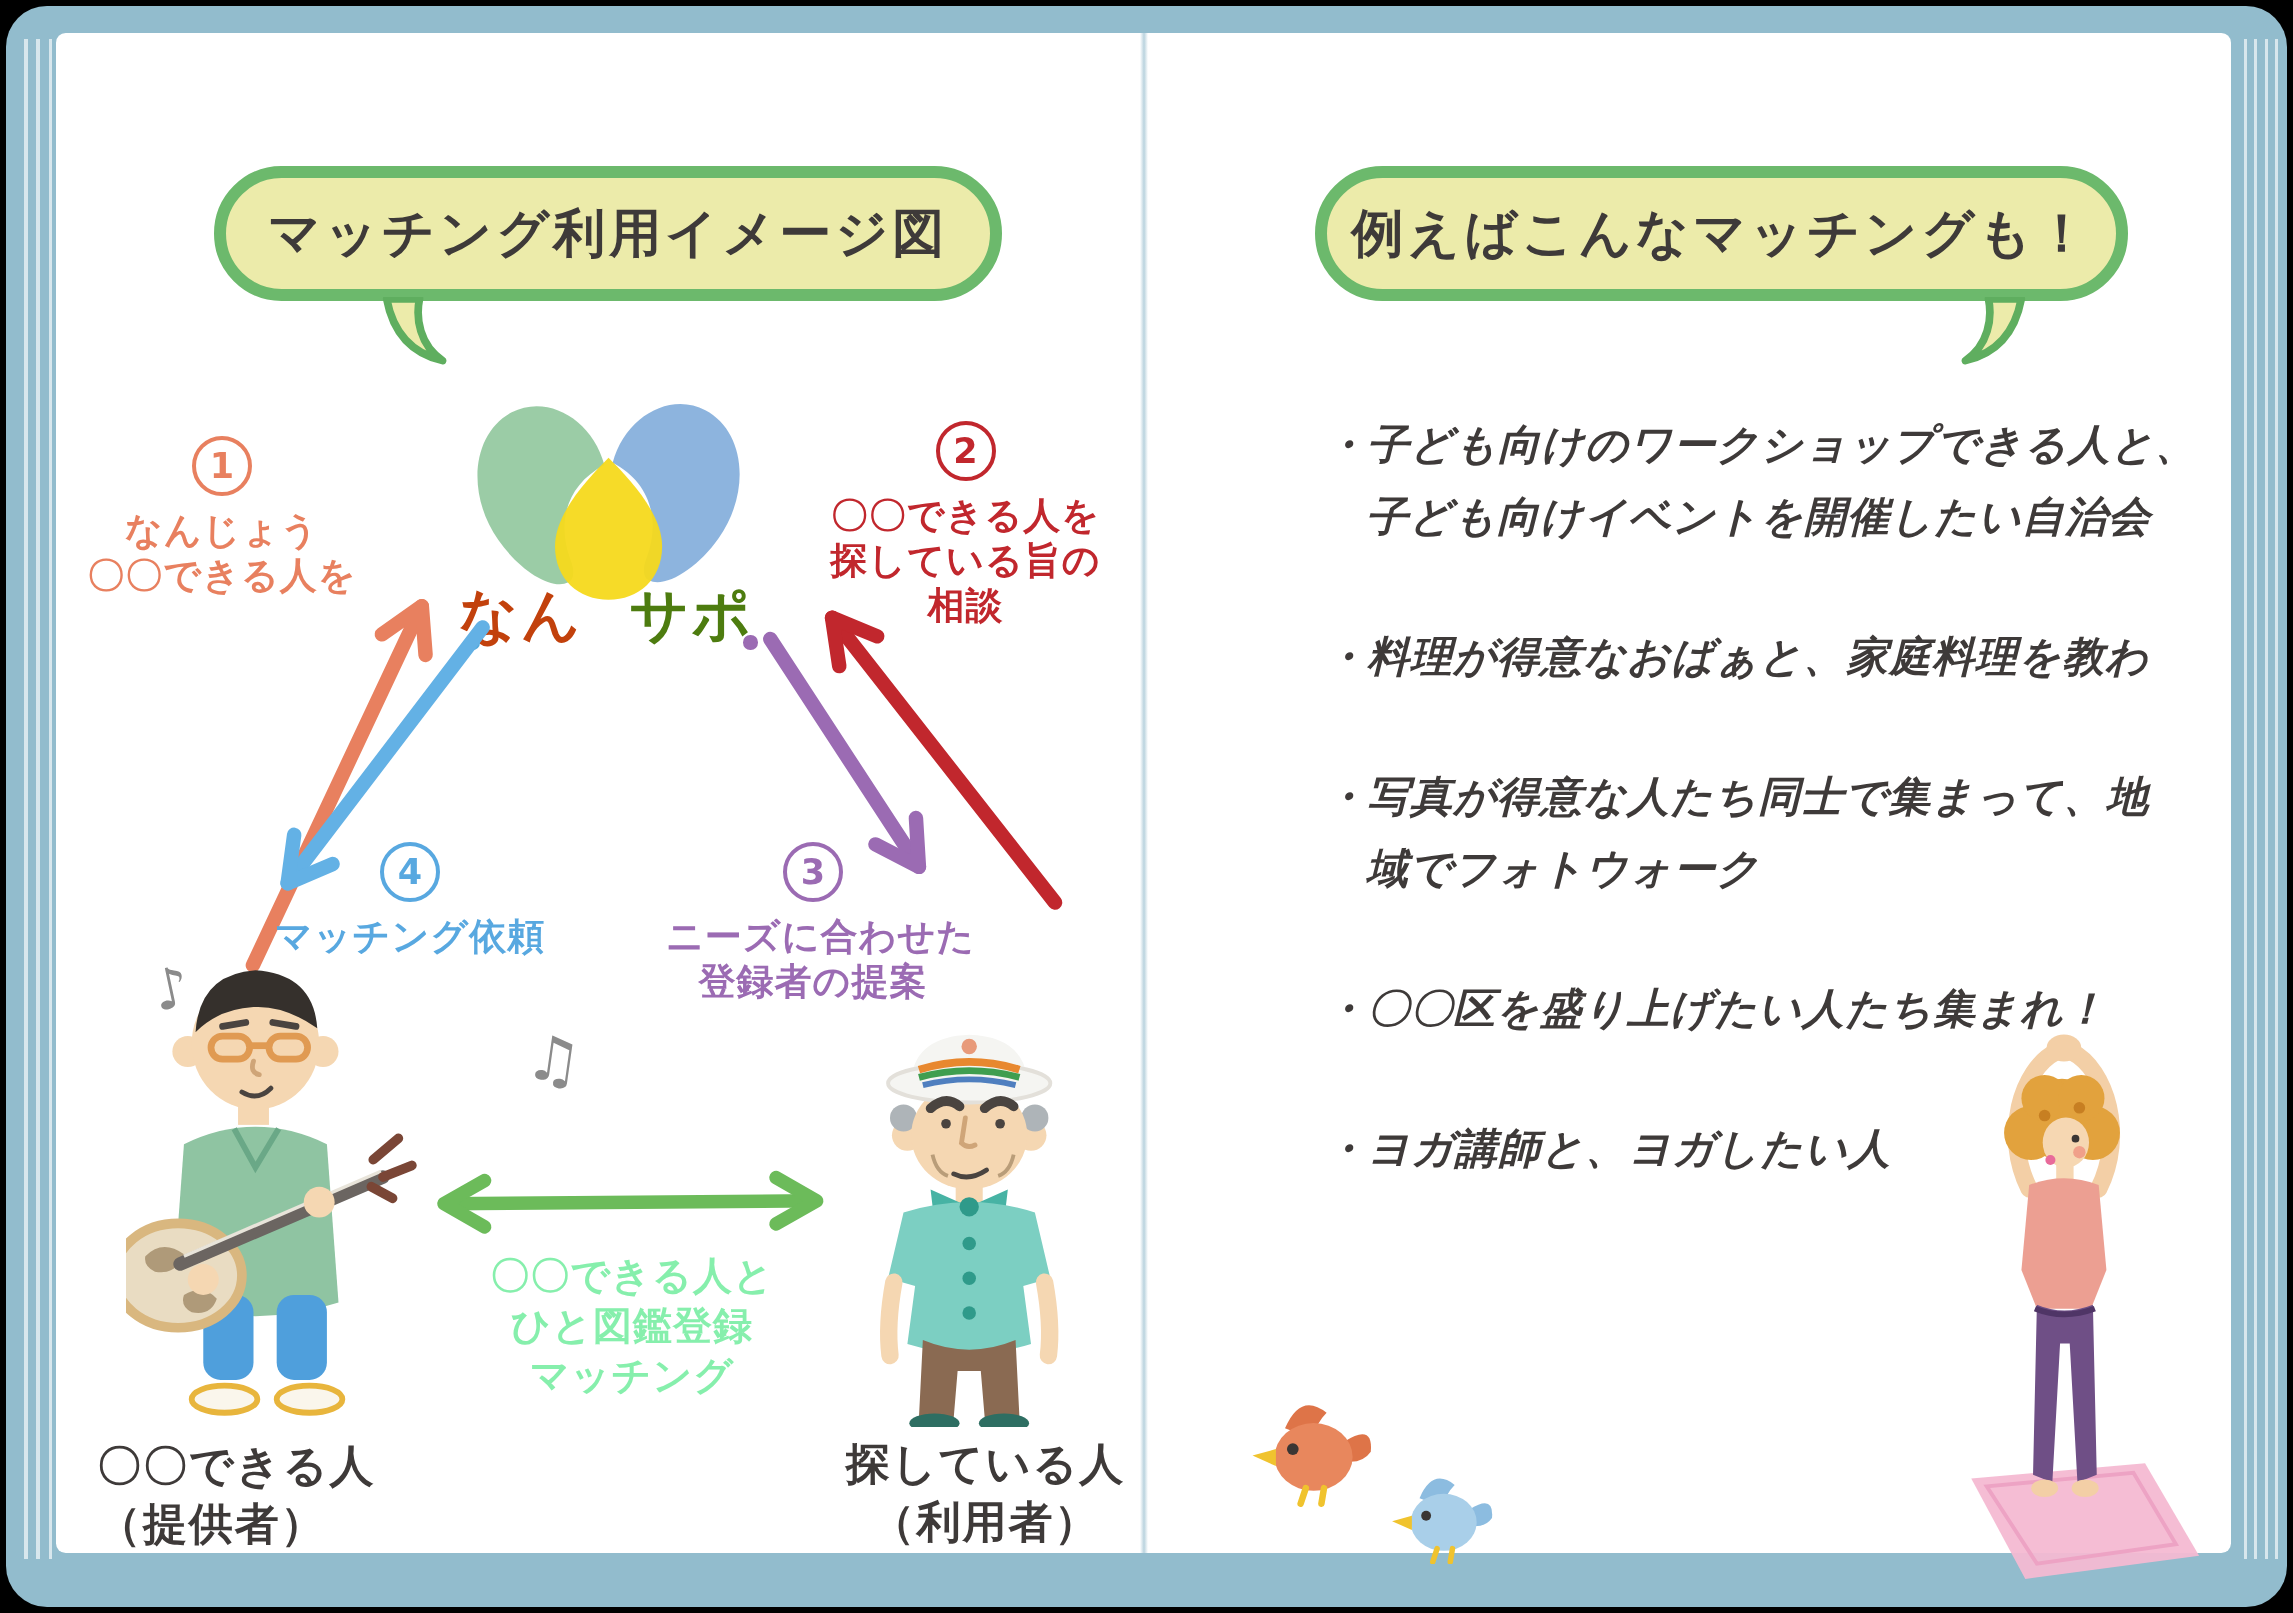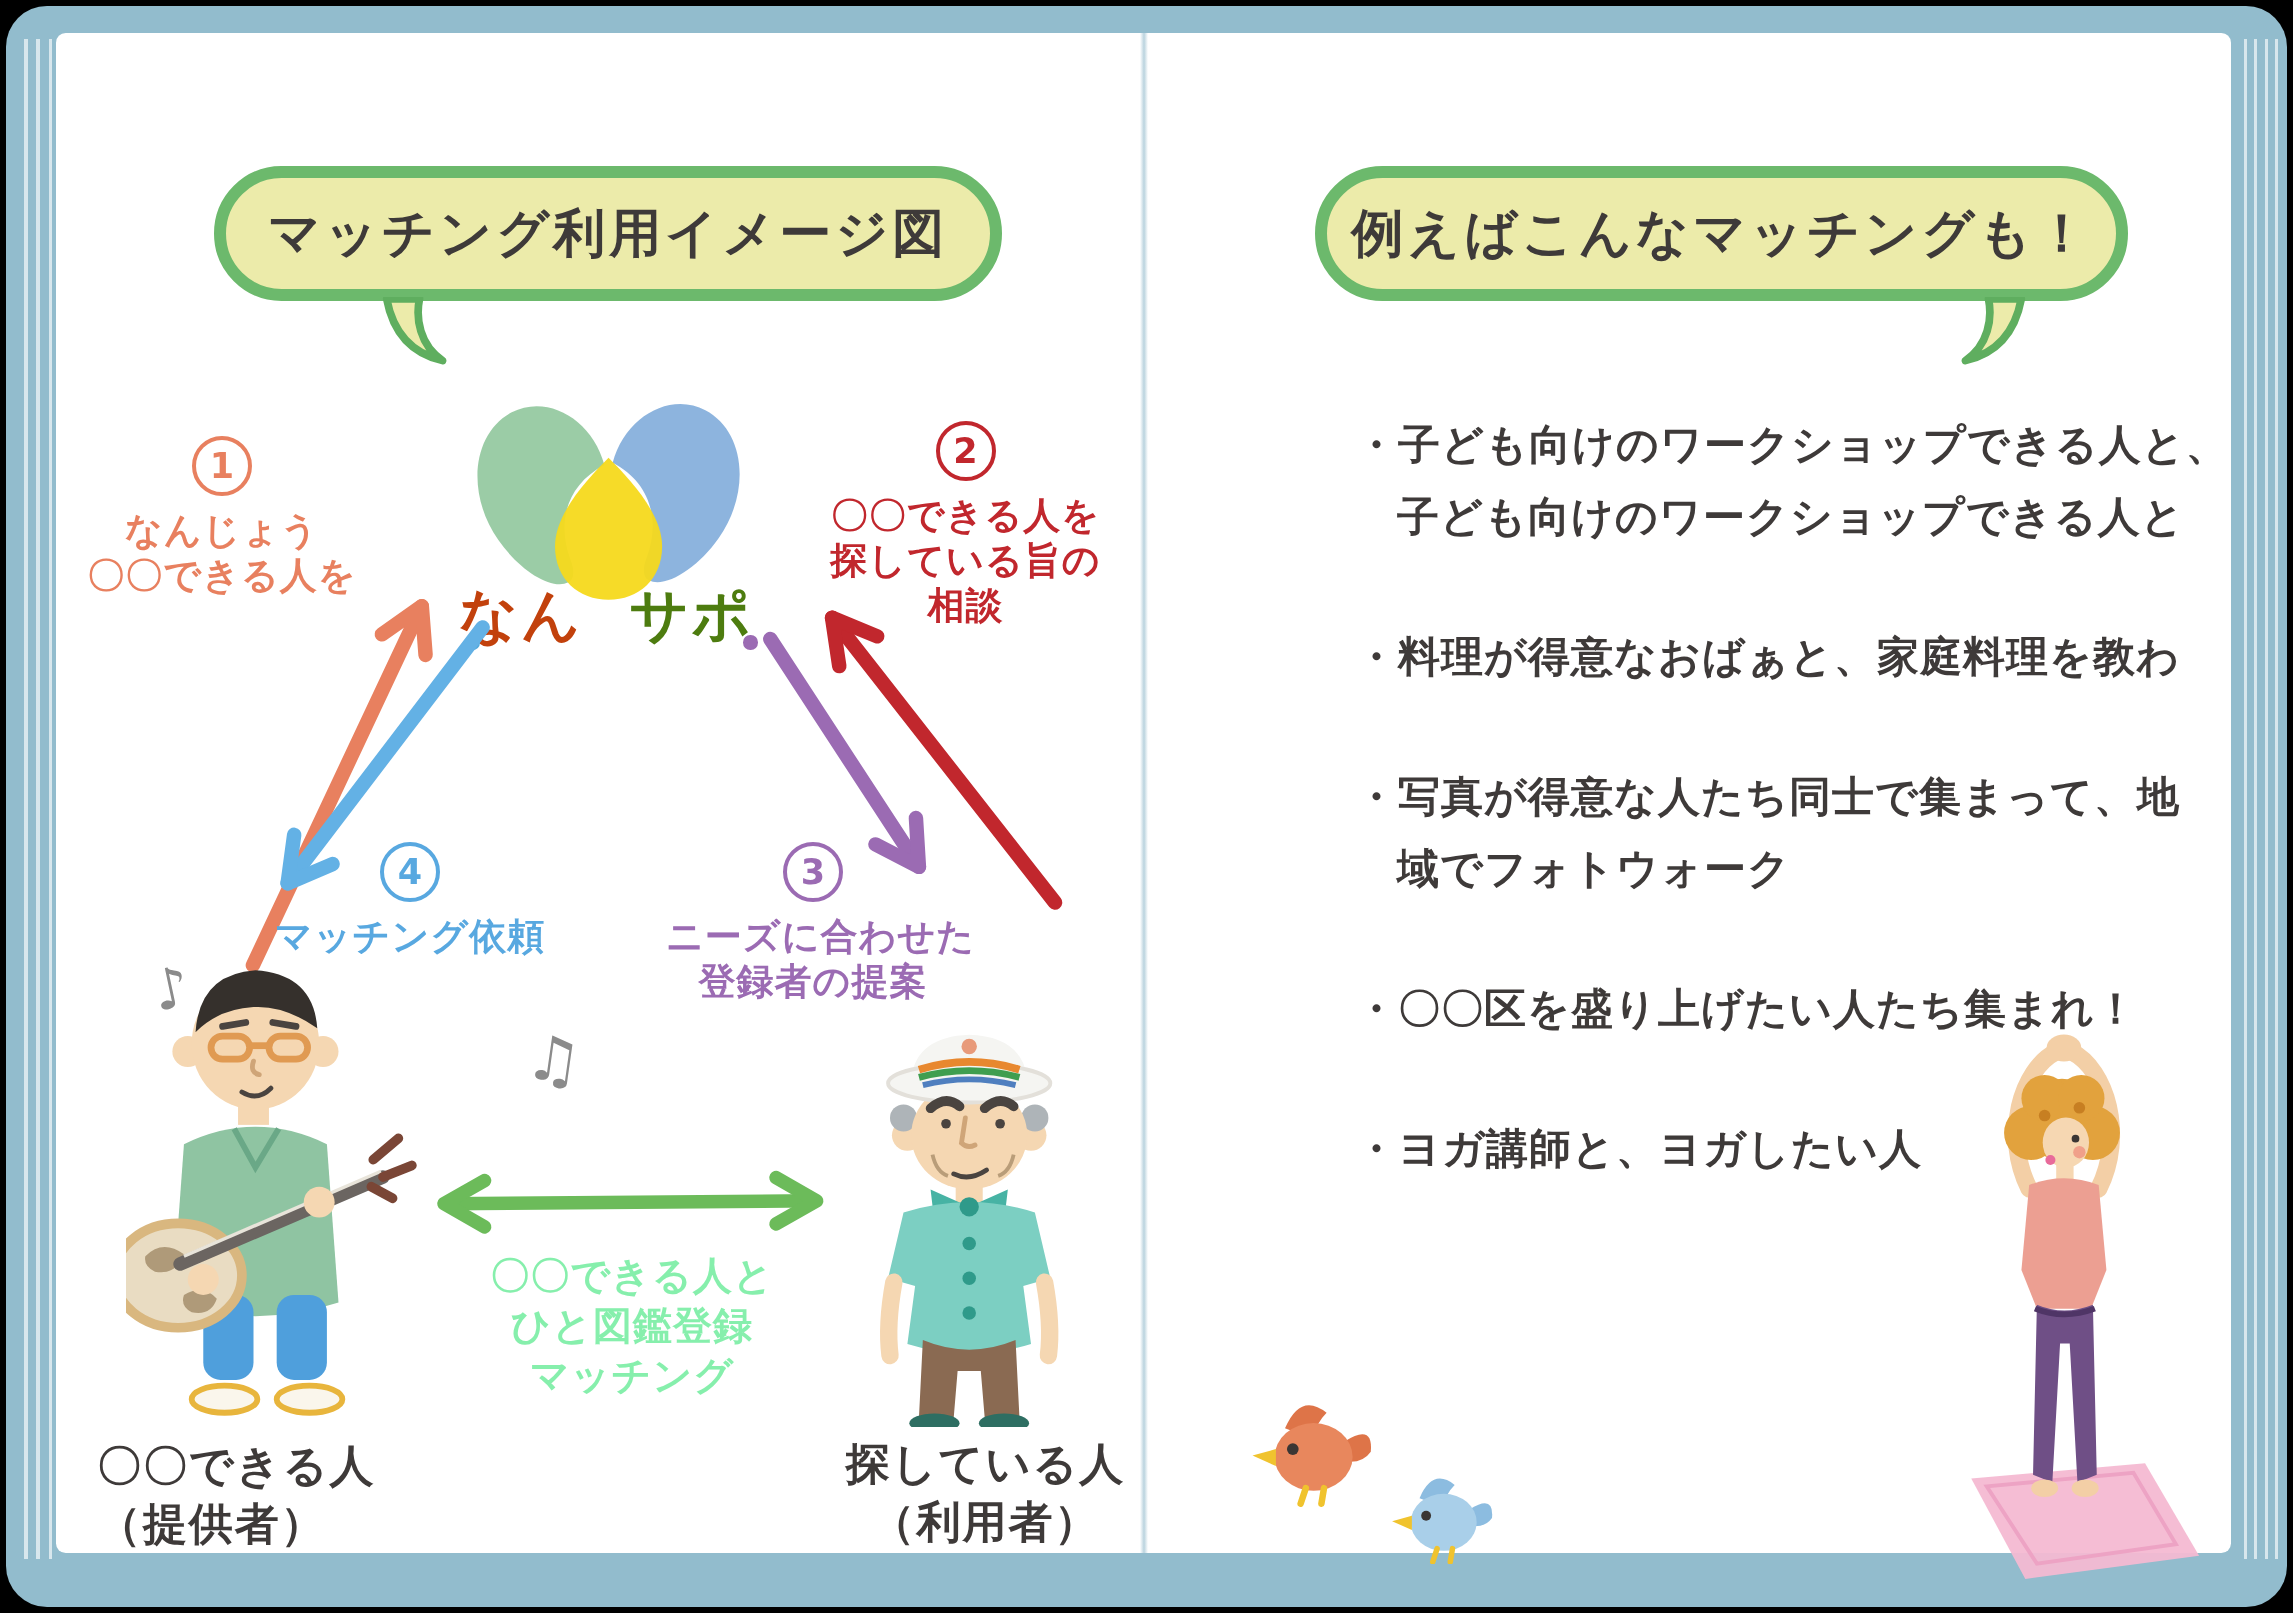--- a/index.html
+++ b/index.html
@@ -46,21 +46,21 @@
   .person-label{position:absolute;font-size:44px;font-weight:bold;line-height:58px;
     letter-spacing:1.9px;white-space:nowrap;}
   .person-label.center{text-align:center;}
   .note-glyph{position:absolute;color:#8b8b8b;font-weight:bold;}
   .logo-text{position:absolute;font-size:58px;font-weight:bold;letter-spacing:2.9px;
     text-align:center;white-space:nowrap;}
   .logo-nan{color:#c2410c;}
   .logo-sapo{color:#4d7c0f;margin-left:46px;}
   .logo-dot{position:absolute;width:14.5px;height:14.5px;border-radius:50%;}
   
-  .bullets{position:absolute;left:1355px;top:409px;width:888px;}
+  .bullets{position:absolute;left:1324px;top:409px;width:888px;font-style:italic;}
   .bullet{margin:0 0 68px 0;font-size:42px;line-height:72px;font-weight:bold;
     color:#3e3a39;letter-spacing:1px;}
   .bullet span{display:block;white-space:nowrap;}
   .bullet span.cont{padding-left:42px;}
   svg{display:block;}
 </style>
 </head>
 <body>
 
 <div class="book">
@@ -228,21 +228,21 @@
 <div class="bubble" style="left:1315px;top:166px;width:813px;">
   <span>例えばこんなマッチングも！</span>
 </div>
 <svg class="abs" style="left:1946px;top:297px;" width="87" height="79" viewBox="0 0 90 82">
   <path d="M78,2 C72,34 54,58 20,66 C44,50 48,22 44,2 Z" fill="#ecebaa" stroke="#5fae5f" stroke-width="8" stroke-linejoin="round"></path>
 </svg>
 
 <div class="bullets">
   <p class="bullet">
     <span>・子ども向けのワークショップできる人と、</span>
-    <span class="cont">子ども向けのワークショップできる人と</span>
+    <span class="cont">子ども向けイベントを開催したい自治会</span>
   </p>
   <p class="bullet">
     <span>・料理が得意なおばぁと、家庭料理を教わ</span>
   </p>
   <p class="bullet">
     <span>・写真が得意な人たち同士で集まって、地</span>
     <span class="cont">域でフォトウォーク</span>
   </p>
   <p class="bullet">
     <span>・〇〇区を盛り上げたい人たち集まれ！</span>

